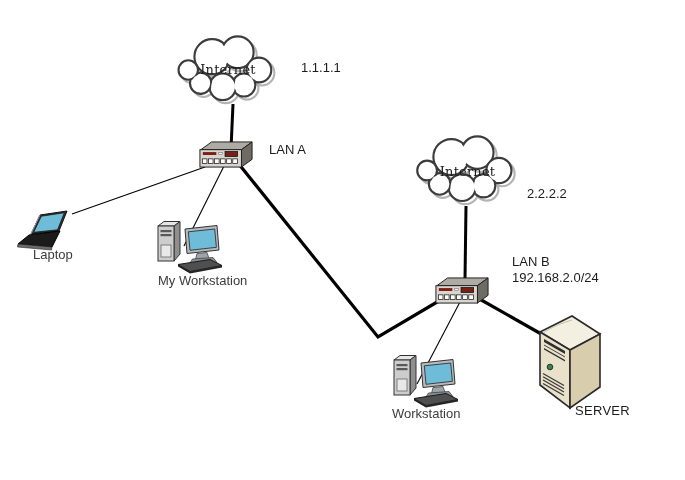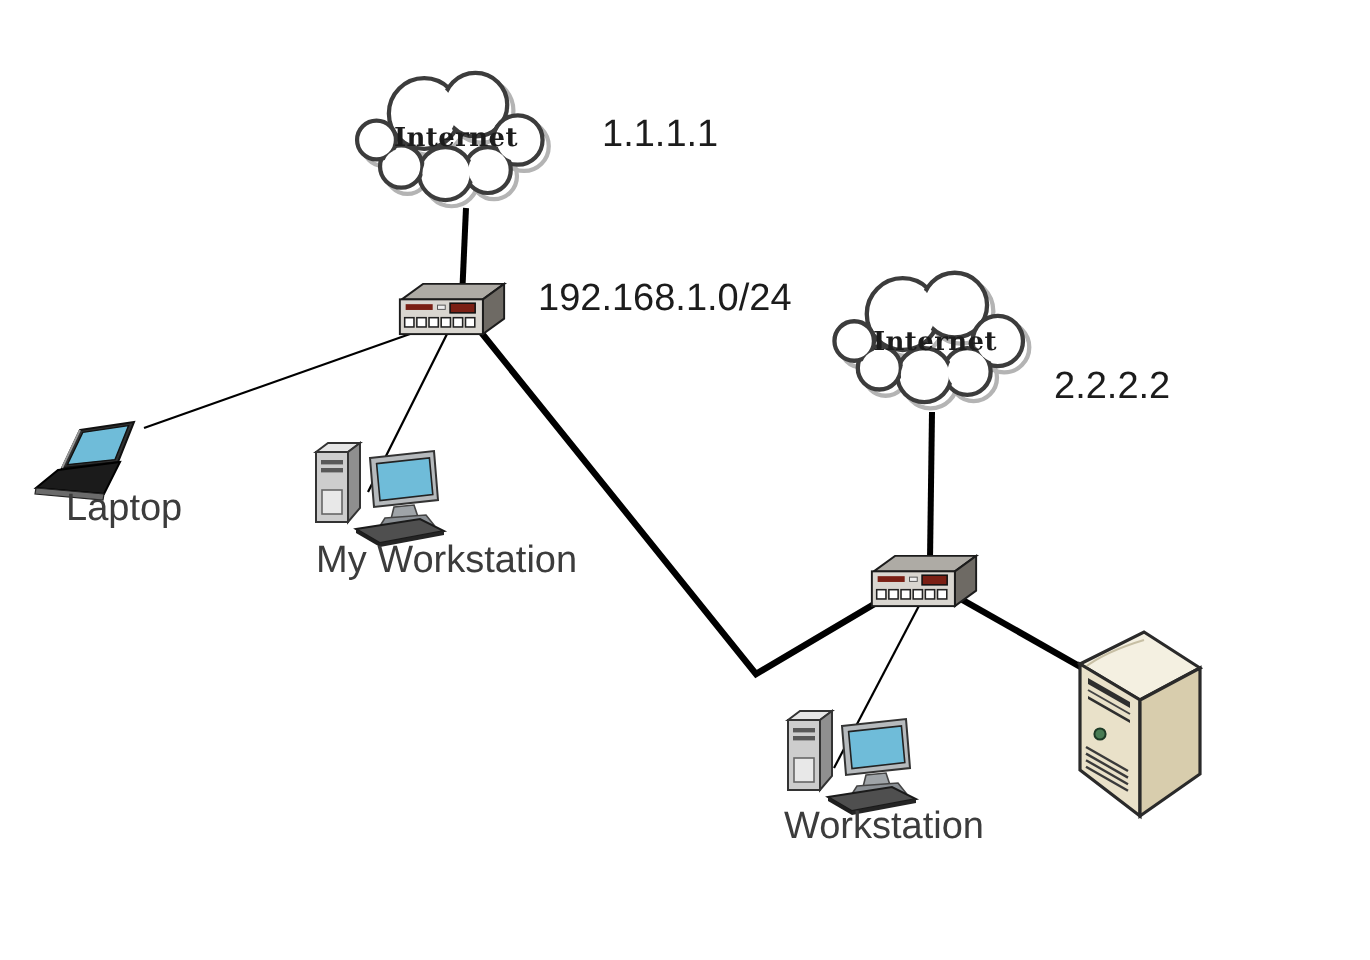--- a/index.html
+++ b/index.html
@@ -4,22 +4,22 @@
 <style>
   html,body { margin:0; padding:0; background:#ffffff; }
   .stage {
     position:relative; width:685px; height:480px;
     background:var(--background,#ffffff);
     font-family:"Liberation Sans", sans-serif;
     overflow:hidden;
   }
   .edges { position:absolute; left:0; top:0; width:685px; height:480px; }
   .icon  { position:absolute; }
-  .lbl   { position:absolute; font-size:19px; color:var(--label-text,#1c1c1c); white-space:nowrap; line-height:15px; }
-  .cloud-lbl { font-family:"DejaVu Serif", serif; font-weight:bold; text-align:center; font-size:13px; letter-spacing:.2px; }
+  .lbl   { position:absolute; font-size:13px; color:var(--label-text,#1c1c1c); white-space:nowrap; line-height:15px; }
+  .cloud-lbl { font-family:"DejaVu Serif", serif; font-weight:normal; text-align:center; font-size:13px; letter-spacing:.2px; }
   .two-line span { display:block; line-height:16px; }
   .server-lbl span { display:block; line-height:15.5px; letter-spacing:.3px; }
   .device-lbl { color:var(--device-text,#3c3c3c); }
   .edge { stroke:var(--line,#000); fill:none; }
   .f-screen  { fill:var(--screen-blue); }
   .f-rfront  { fill:var(--router-front); }
   .f-rtop    { fill:var(--router-top); }
   .f-rside   { fill:var(--router-side); }
   .f-raccent { fill:var(--router-accent); }
   .f-sfront  { fill:var(--server-front); }
@@ -151,28 +151,33 @@
         <line x1="7" y1="61.8" x2="28" y2="73.8"></line>
       <line x1="7" y1="65.1" x2="28" y2="77.1"></line>
         <line x1="7" y1="68.4" x2="28" y2="80.4"></line>
     </g>
   </svg>
 
   <div class="lbl cloud-lbl" style="left:175px;top:62px;width:106px;"><span>Internet</span></div>
   <div class="lbl" style="left:301px;top:60px;"><span>1.1.1.1</span></div>
 
   <div class="lbl two-line" style="left:269px;top:142px;">
-    <span>192.168.1.0/24</span>
+    <span>LAN A</span>
   </div>
 
   <div class="lbl device-lbl" style="left:20px;top:247px;margin-left:13px;"><span>Laptop</span></div>
   <div class="lbl device-lbl" style="left:158px;top:273px;"><span>My Workstation</span></div>
 
   <div class="lbl cloud-lbl" style="left:412px;top:164px;width:111px;"><span>Internet</span></div>
   <div class="lbl" style="left:527px;top:186px;"><span>2.2.2.2</span></div>
 
+  <div class="lbl two-line" style="left:512px;top:254px;">
+    <span>LAN B</span>
+    <span>192.168.2.0/24</span>
+  </div>
 
   <div class="lbl device-lbl" style="left:392px;top:406px;"><span>Workstation</span></div>
 
   <div class="lbl server-lbl" style="left:575px;top:403px;">
+    <span>SERVER</span>
   </div>
 
 </div>
 
 </body></html>

